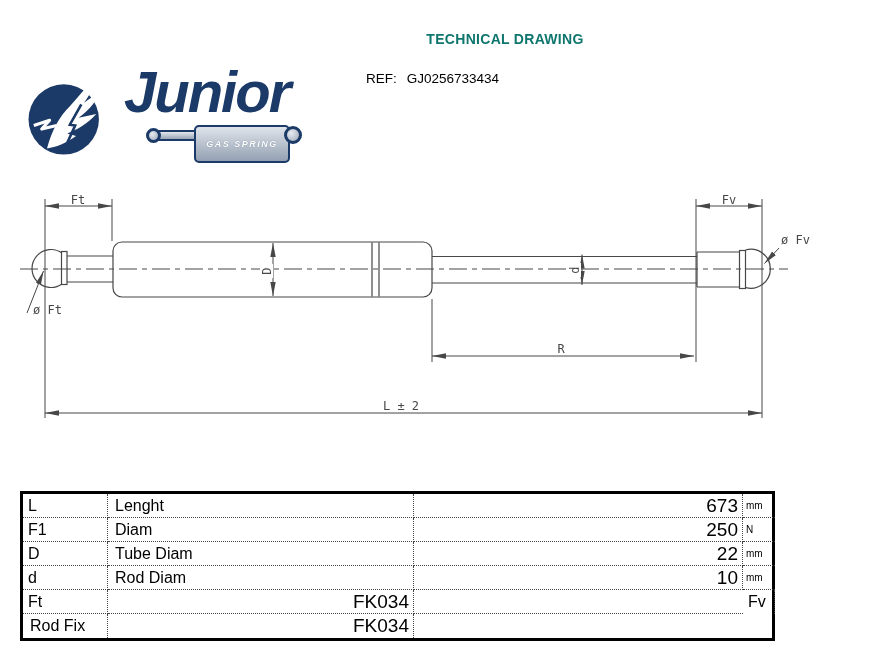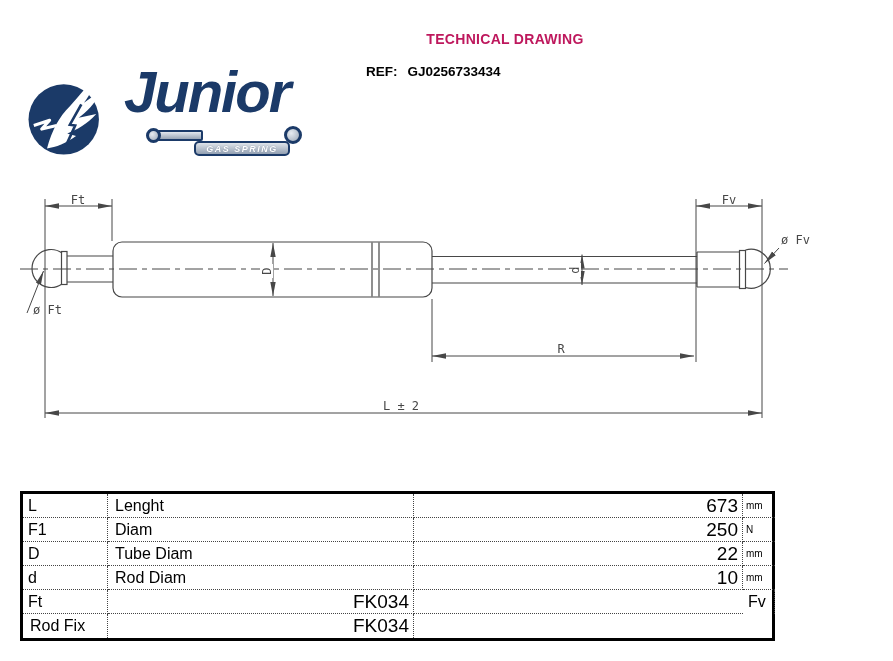--- a/index.html
+++ b/index.html
@@ -4,48 +4,48 @@
 <style>
   html,body { margin:0; padding:0; background:#fff; }
   .page {
     position:relative; width:893px; height:661px; background:#fff;
     font-family:"Liberation Sans", sans-serif; overflow:hidden;
   }
 
   
   .title {
     position:absolute; left:360px; top:31px; width:290px;
-    text-align:center; font-size:14px; font-weight:bold; color:#be185d;
+    text-align:center; font-size:14px; font-weight:bold; color:#0f766e;
     letter-spacing:0.3px;
   }
   .ref-line {
-    position:absolute; left:366px; top:64px; font-size:13.5px; font-weight:bold; color:#000;
+    position:absolute; left:366px; top:71px; font-size:13.5px; font-weight:normal; color:#000;
   }
   .ref-line .ref-val { margin-left:10px; }
 
   
   .logo { position:absolute; left:25px; top:63px; width:290px; height:110px; }
   .logo-mark { position:absolute; left:0; top:4px; width:88px; height:96px; overflow:visible; }
   .brand-word {
     position:absolute; left:99px; top:0px;
     font-size:58px; font-weight:bold; font-style:italic; line-height:1;
     color:#1b3a68; letter-spacing:-2px;
   }
   .gs-banner { position:absolute; left:121px; top:61px; width:156px; height:24px; }
   .gs-eye { position:absolute; border:3px solid #1b3a68; border-radius:50%;
             background:radial-gradient(circle at 35% 35%, #e8ecf1, #9aa6b6); box-sizing:border-box; }
   .gs-eye.left  { left:0;  top:4px; width:15px; height:15px; }
   .gs-eye.right { right:0; top:2px; width:18px; height:18px; }
   .gs-rod { position:absolute; left:11px; top:6px; width:46px; height:11px;
             background:linear-gradient(#e3e8ee,#98a4b4); border:2px solid #1b3a68;
             border-radius:2px; box-sizing:border-box; }
-  .gs-body { position:absolute; left:48px; top:1px; width:96px; height:15px;
+  .gs-body { position:absolute; left:48px; top:1px; width:96px; height:38px;
              background:linear-gradient(#dfe4ea,#93a0b2); border:2px solid #1b3a68;
              border-radius:5px; box-sizing:border-box;
-             display:flex; align-items:center; justify-content:center;margin-top:16px; }
+             display:flex; align-items:center; justify-content:center; }
   .gs-text { font-size:9px; font-weight:bold; font-style:italic; color:#fff;
              letter-spacing:1.5px; white-space:nowrap;
              text-shadow:0 0 1px #6b7a90; }
 
   
   .drawing { position:absolute; left:0; top:0; width:893px; height:470px; }
   .cad-text { font-family:"DejaVu Sans Mono", monospace; font-size:12px; fill:#474747; }
 
   
   .spec-table {

